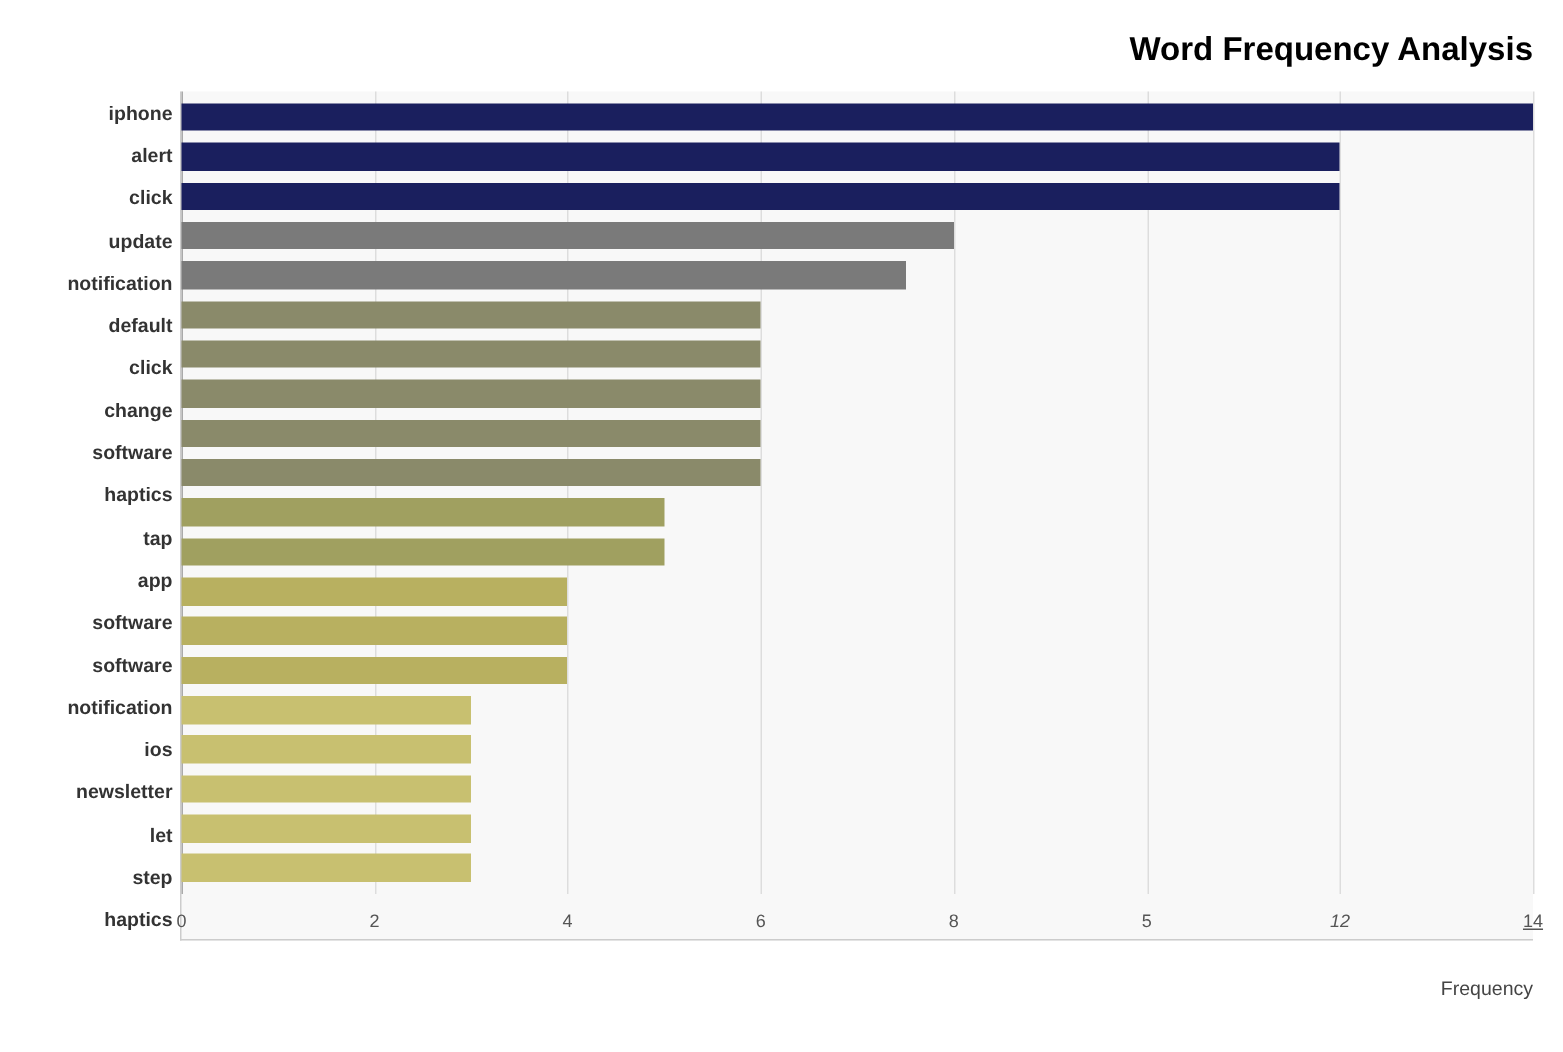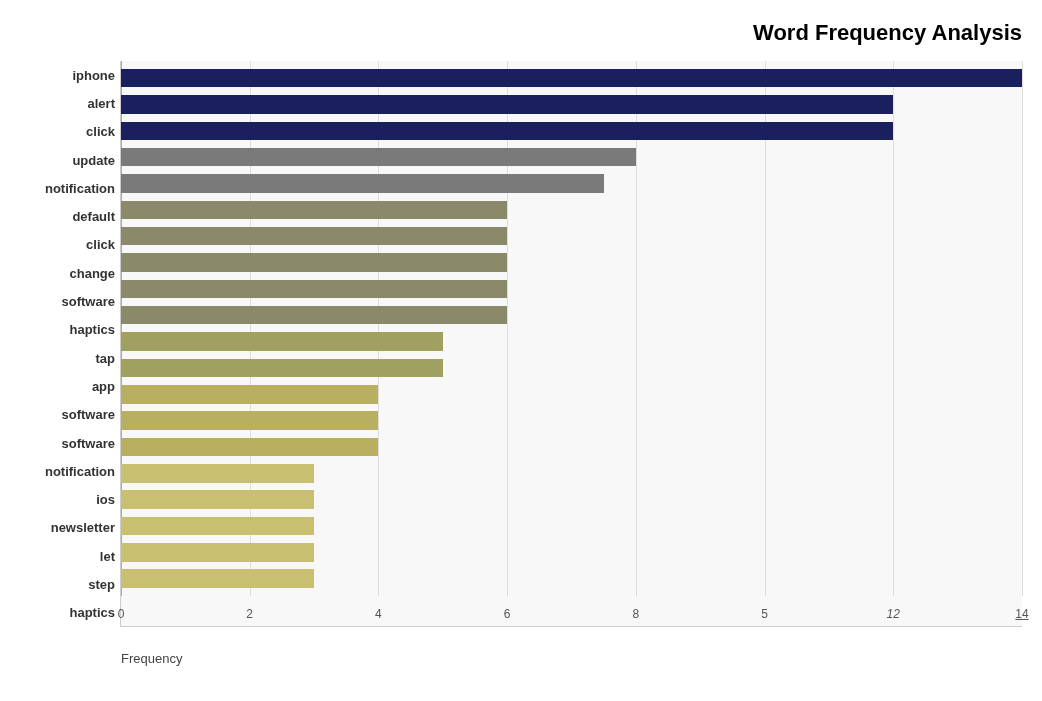--- a/index.html
+++ b/index.html
@@ -99,21 +99,21 @@
       text-align: center;
       transform: translateX(-50%);
       position: absolute;
       bottom: 5px;
     }
     .x-axis-title {
       position: absolute;
       bottom: -40px;
       left: 0;
       right: 0;
-      text-align: left;
+      text-align: right;
       font-size: 13px;
       color: #444;
     }
   </style>
 </head>
 <body>
 
 <div class="chart-container">
   <div class="chart-title">Word Frequency Analysis</div>
   <div class="chart-area">

